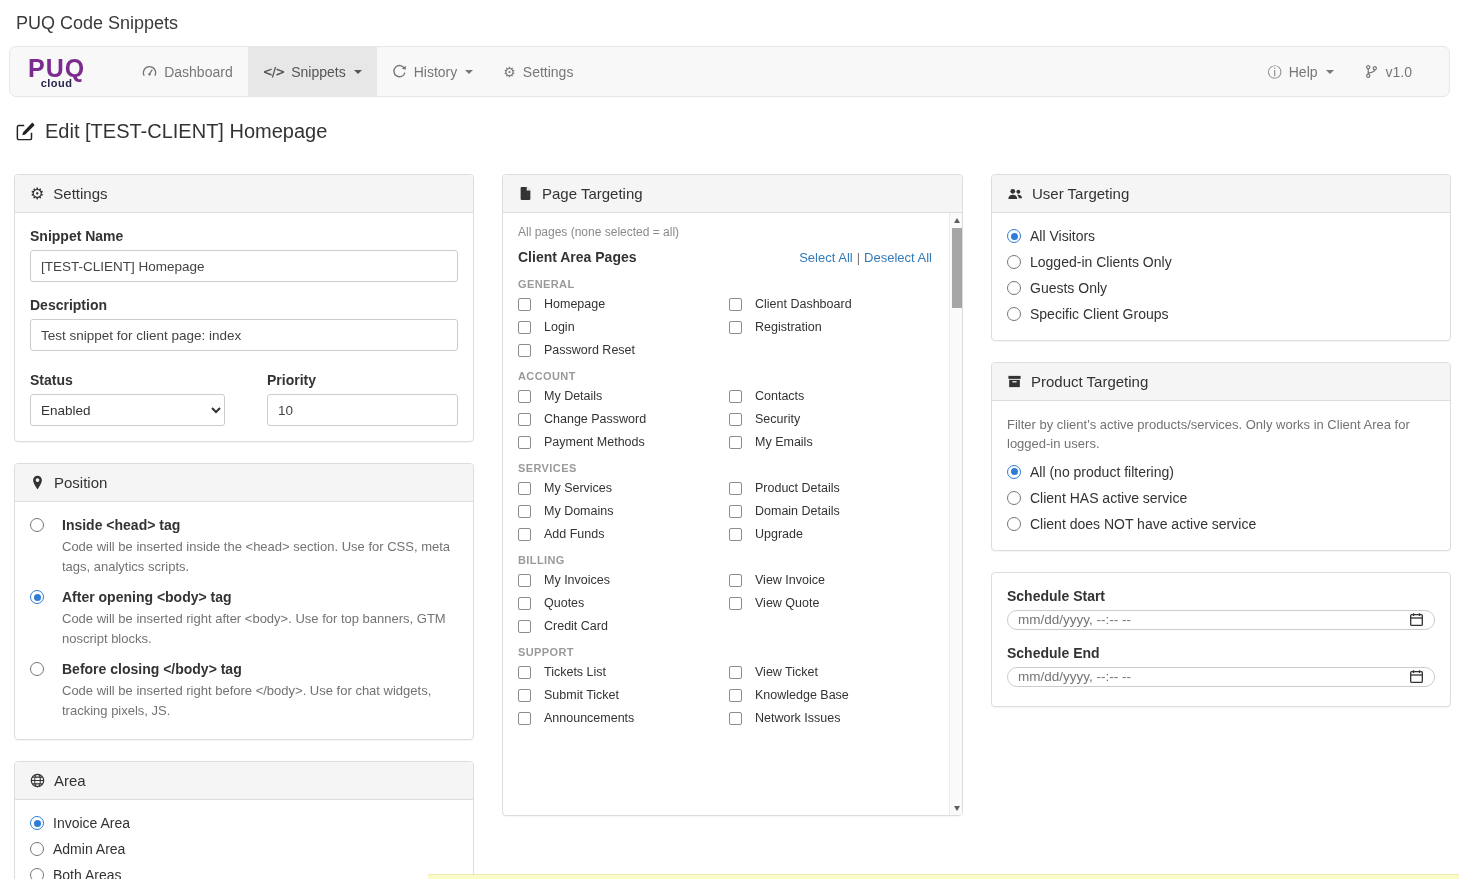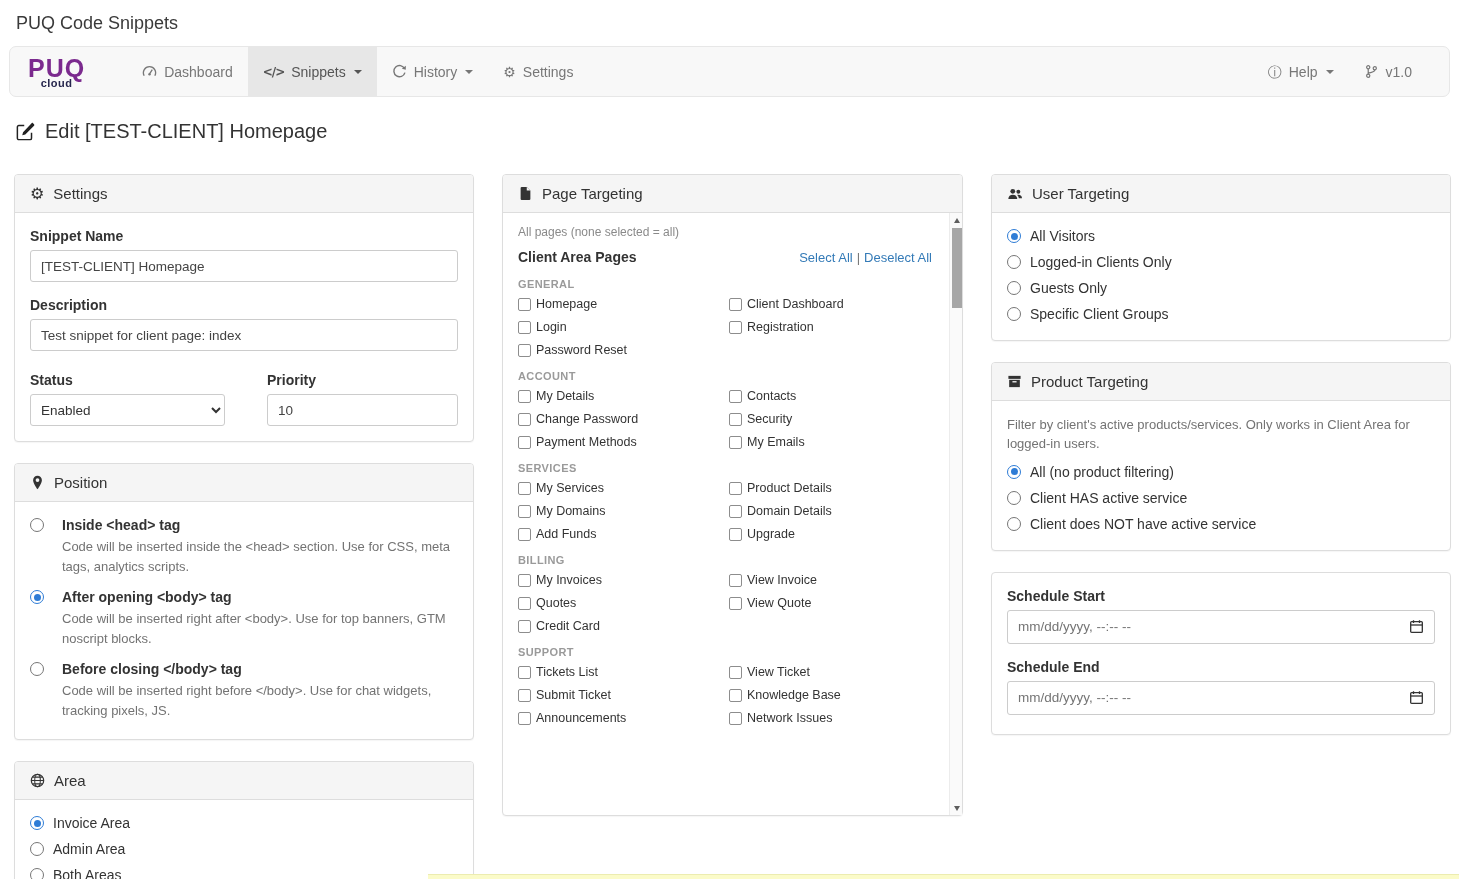--- a/index.html
+++ b/index.html
@@ -104,37 +104,37 @@
   
   .pt-body { position:relative; height:602px; overflow:hidden; padding:12px 30px 10px 15px; }
   .pt-note { font-size:12px; color:#8a8a8a; margin-bottom:10px; }
   .pt-grouprow { display:flex; justify-content:space-between; align-items:baseline; margin-bottom:2px;gap:32px; }
   .pt-grouptitle { font-weight:700; font-size:14px; }
   .pt-links { font-size:13px; }
   .pt-links a { color:#337ab7; text-decoration:none; cursor:pointer; }
   .pt-sep { color:#777; margin:0 4px; }
   .pt-section-title { font-size:11px; font-weight:600; letter-spacing:.4px; color:#9a9a9a; margin:13px 0 7px; }
   .checks { display:grid; grid-template-columns:1fr 1fr; row-gap:9px; column-gap:8px; }
-  .check { display:flex; align-items:center; gap:5px; font-size:12.5px; color:#333; cursor:pointer; }
+  .check { display:flex; align-items:center; gap:13px; font-size:12.5px; color:#333; cursor:pointer; }
   .check span { line-height:14px; }
 
   
   .fake-scrollbar { position:absolute; top:0; right:0; bottom:0; width:13px; background:#fafafa; border-left:1px solid #ececec; }
   .sb-btn { position:absolute; left:0; width:13px; height:14px; display:flex; align-items:center; justify-content:center; cursor:pointer; }
   .sb-btn.up { top:0; }
   .sb-btn.down { bottom:0; }
   .tri-up { width:0; height:0; border-left:3.5px solid transparent; border-right:3.5px solid transparent; border-bottom:5px solid #5e5e5e; }
   .tri-down { width:0; height:0; border-left:3.5px solid transparent; border-right:3.5px solid transparent; border-top:5px solid #5e5e5e; }
   .sb-thumb { position:absolute; top:15px; left:1.5px; width:10px; height:80px; background:#a6a6a6; cursor:pointer; }
 
   
   .muted-note { font-size:13px; color:#737373; line-height:1.45; margin-bottom:10px; }
   .date-input {
     display:flex; align-items:center; justify-content:space-between;
-    height:34px; padding:0 10px; border:1px solid #ccc; border-radius:3px;
+    height:20px; padding:0 10px; border:1px solid #ccc; border-radius:13px;
     color:#757575; font-size:13.5px; cursor:text; background:#fff;
   }
   .date-input .ic-cal { width:15px; height:15px; color:#333; cursor:pointer; }
 
   select.form-control { padding:5px 6px; color:#333; }
 
   .bottom-bar {
     position:absolute; left:428px; right:0; bottom:0; height:5px;
     background:#fbfbc9; border-top:1px solid #ececb0;
   }

